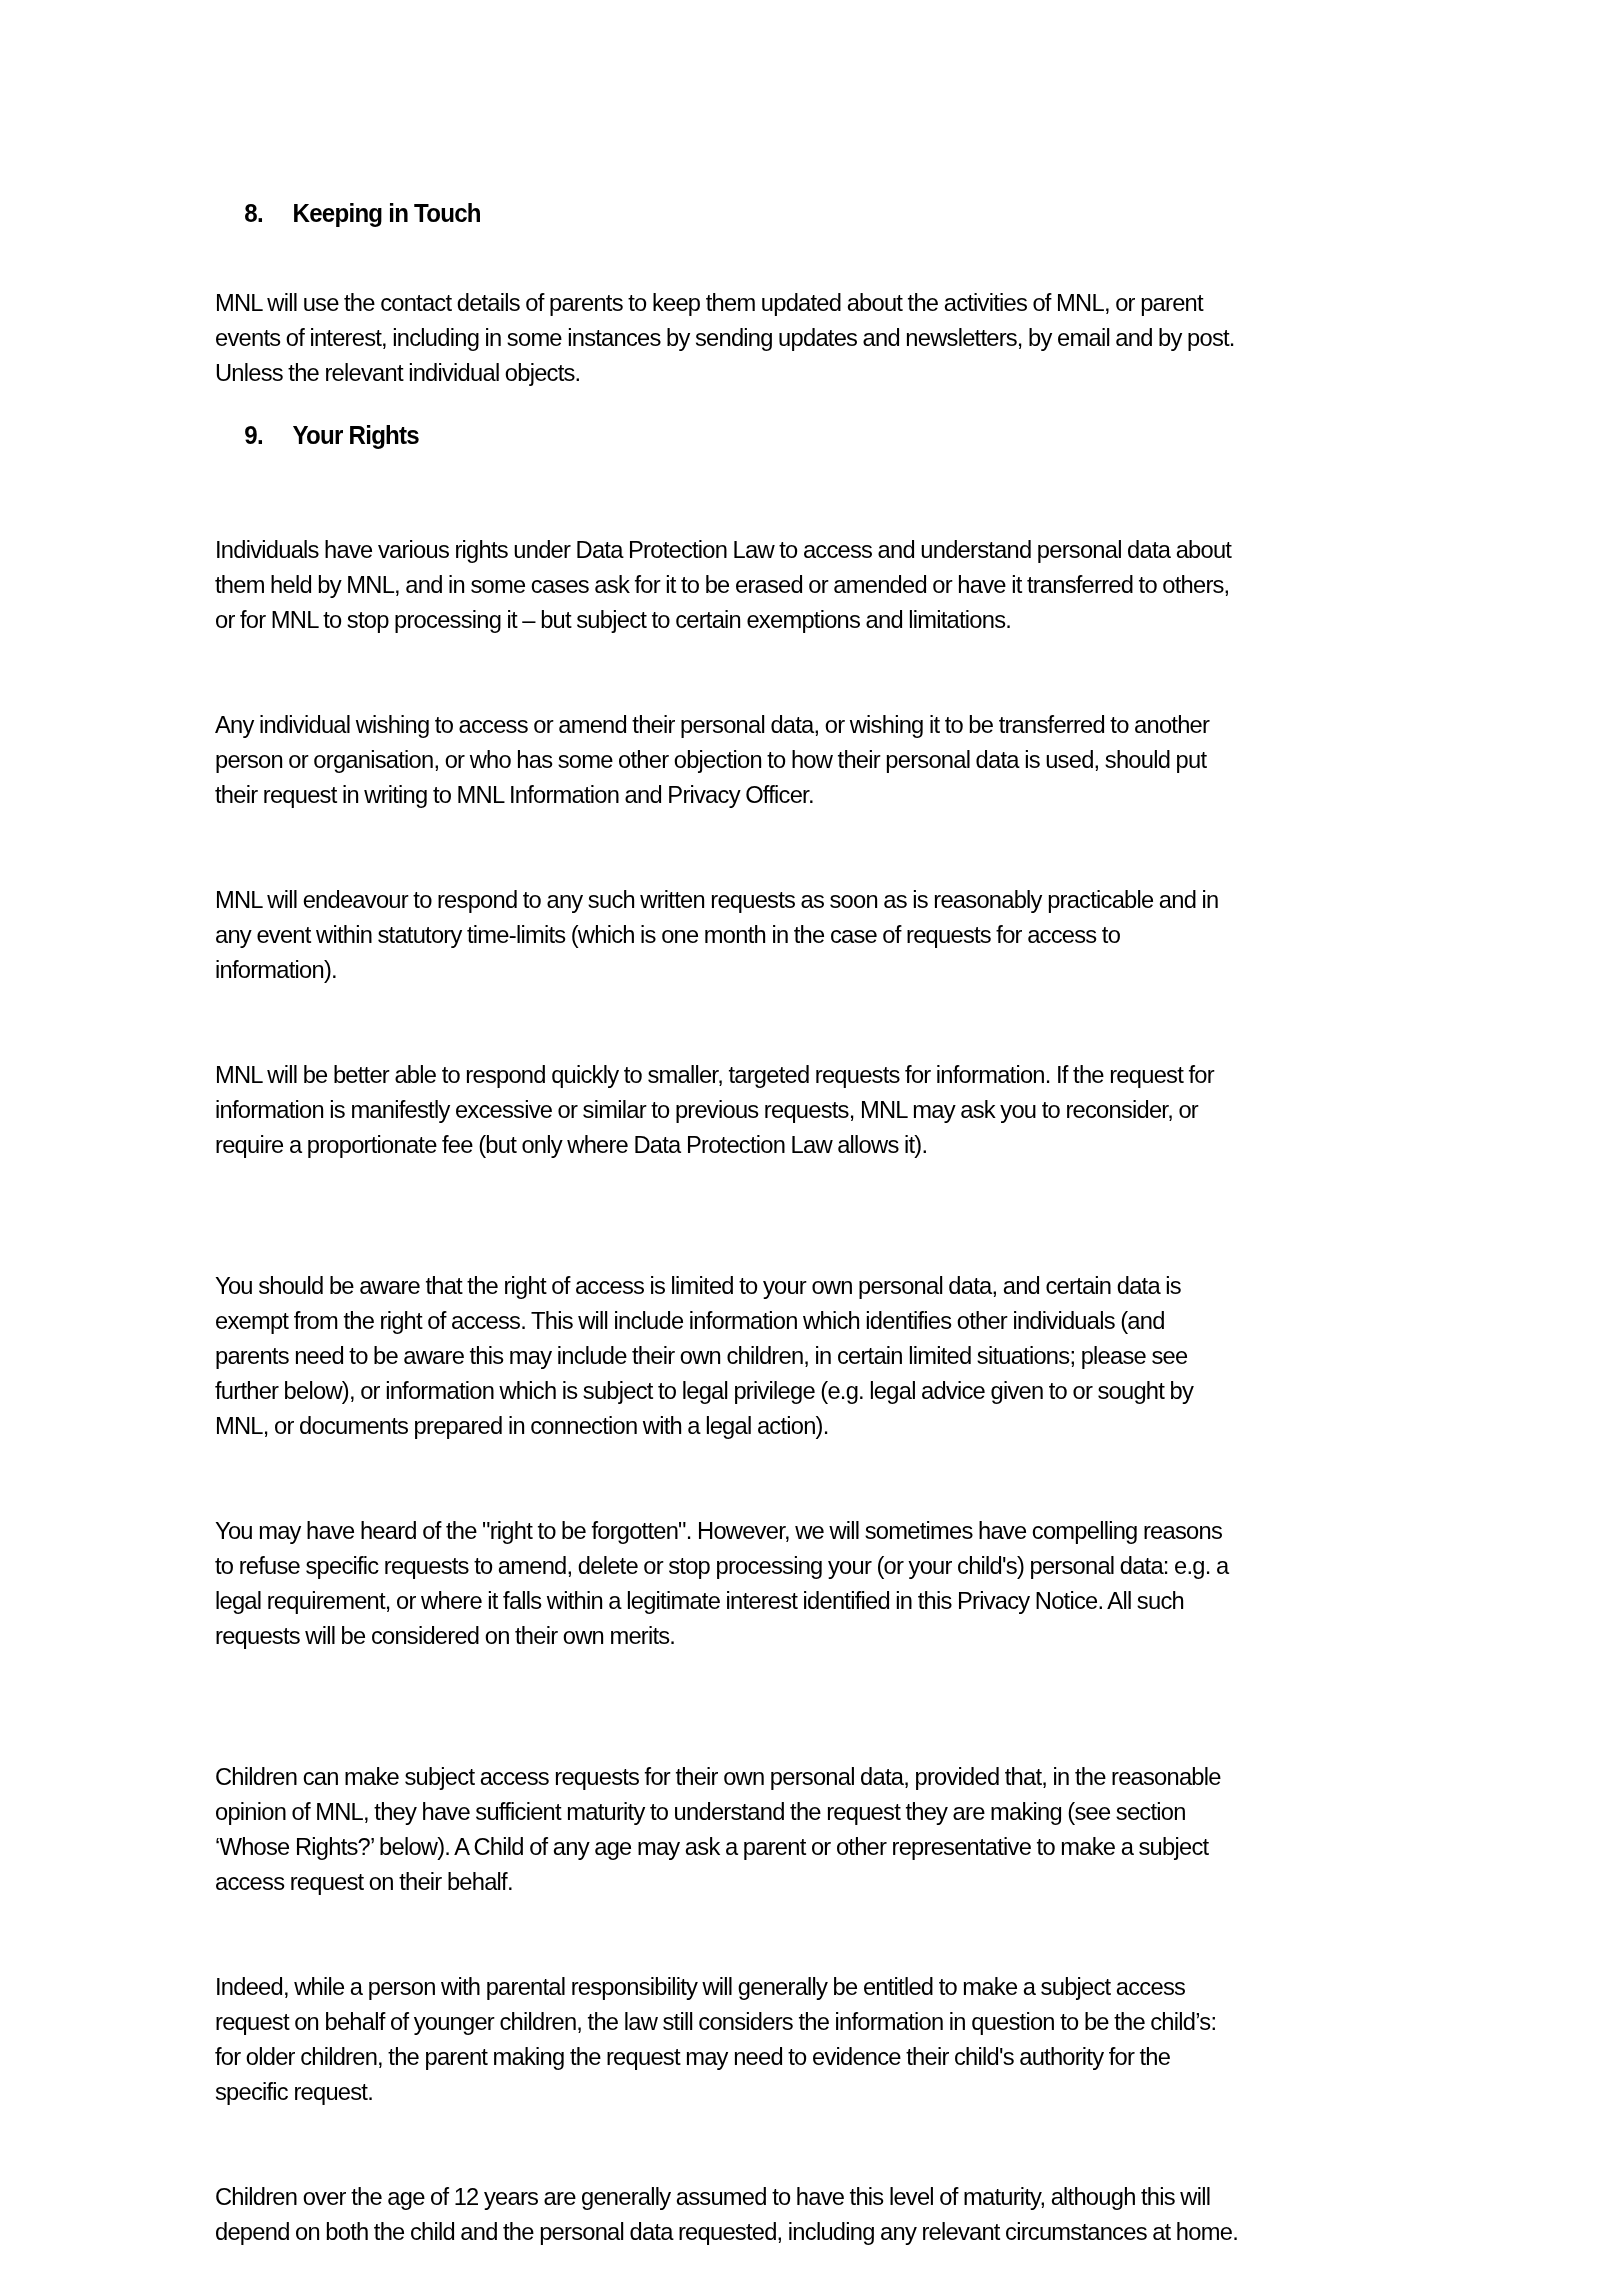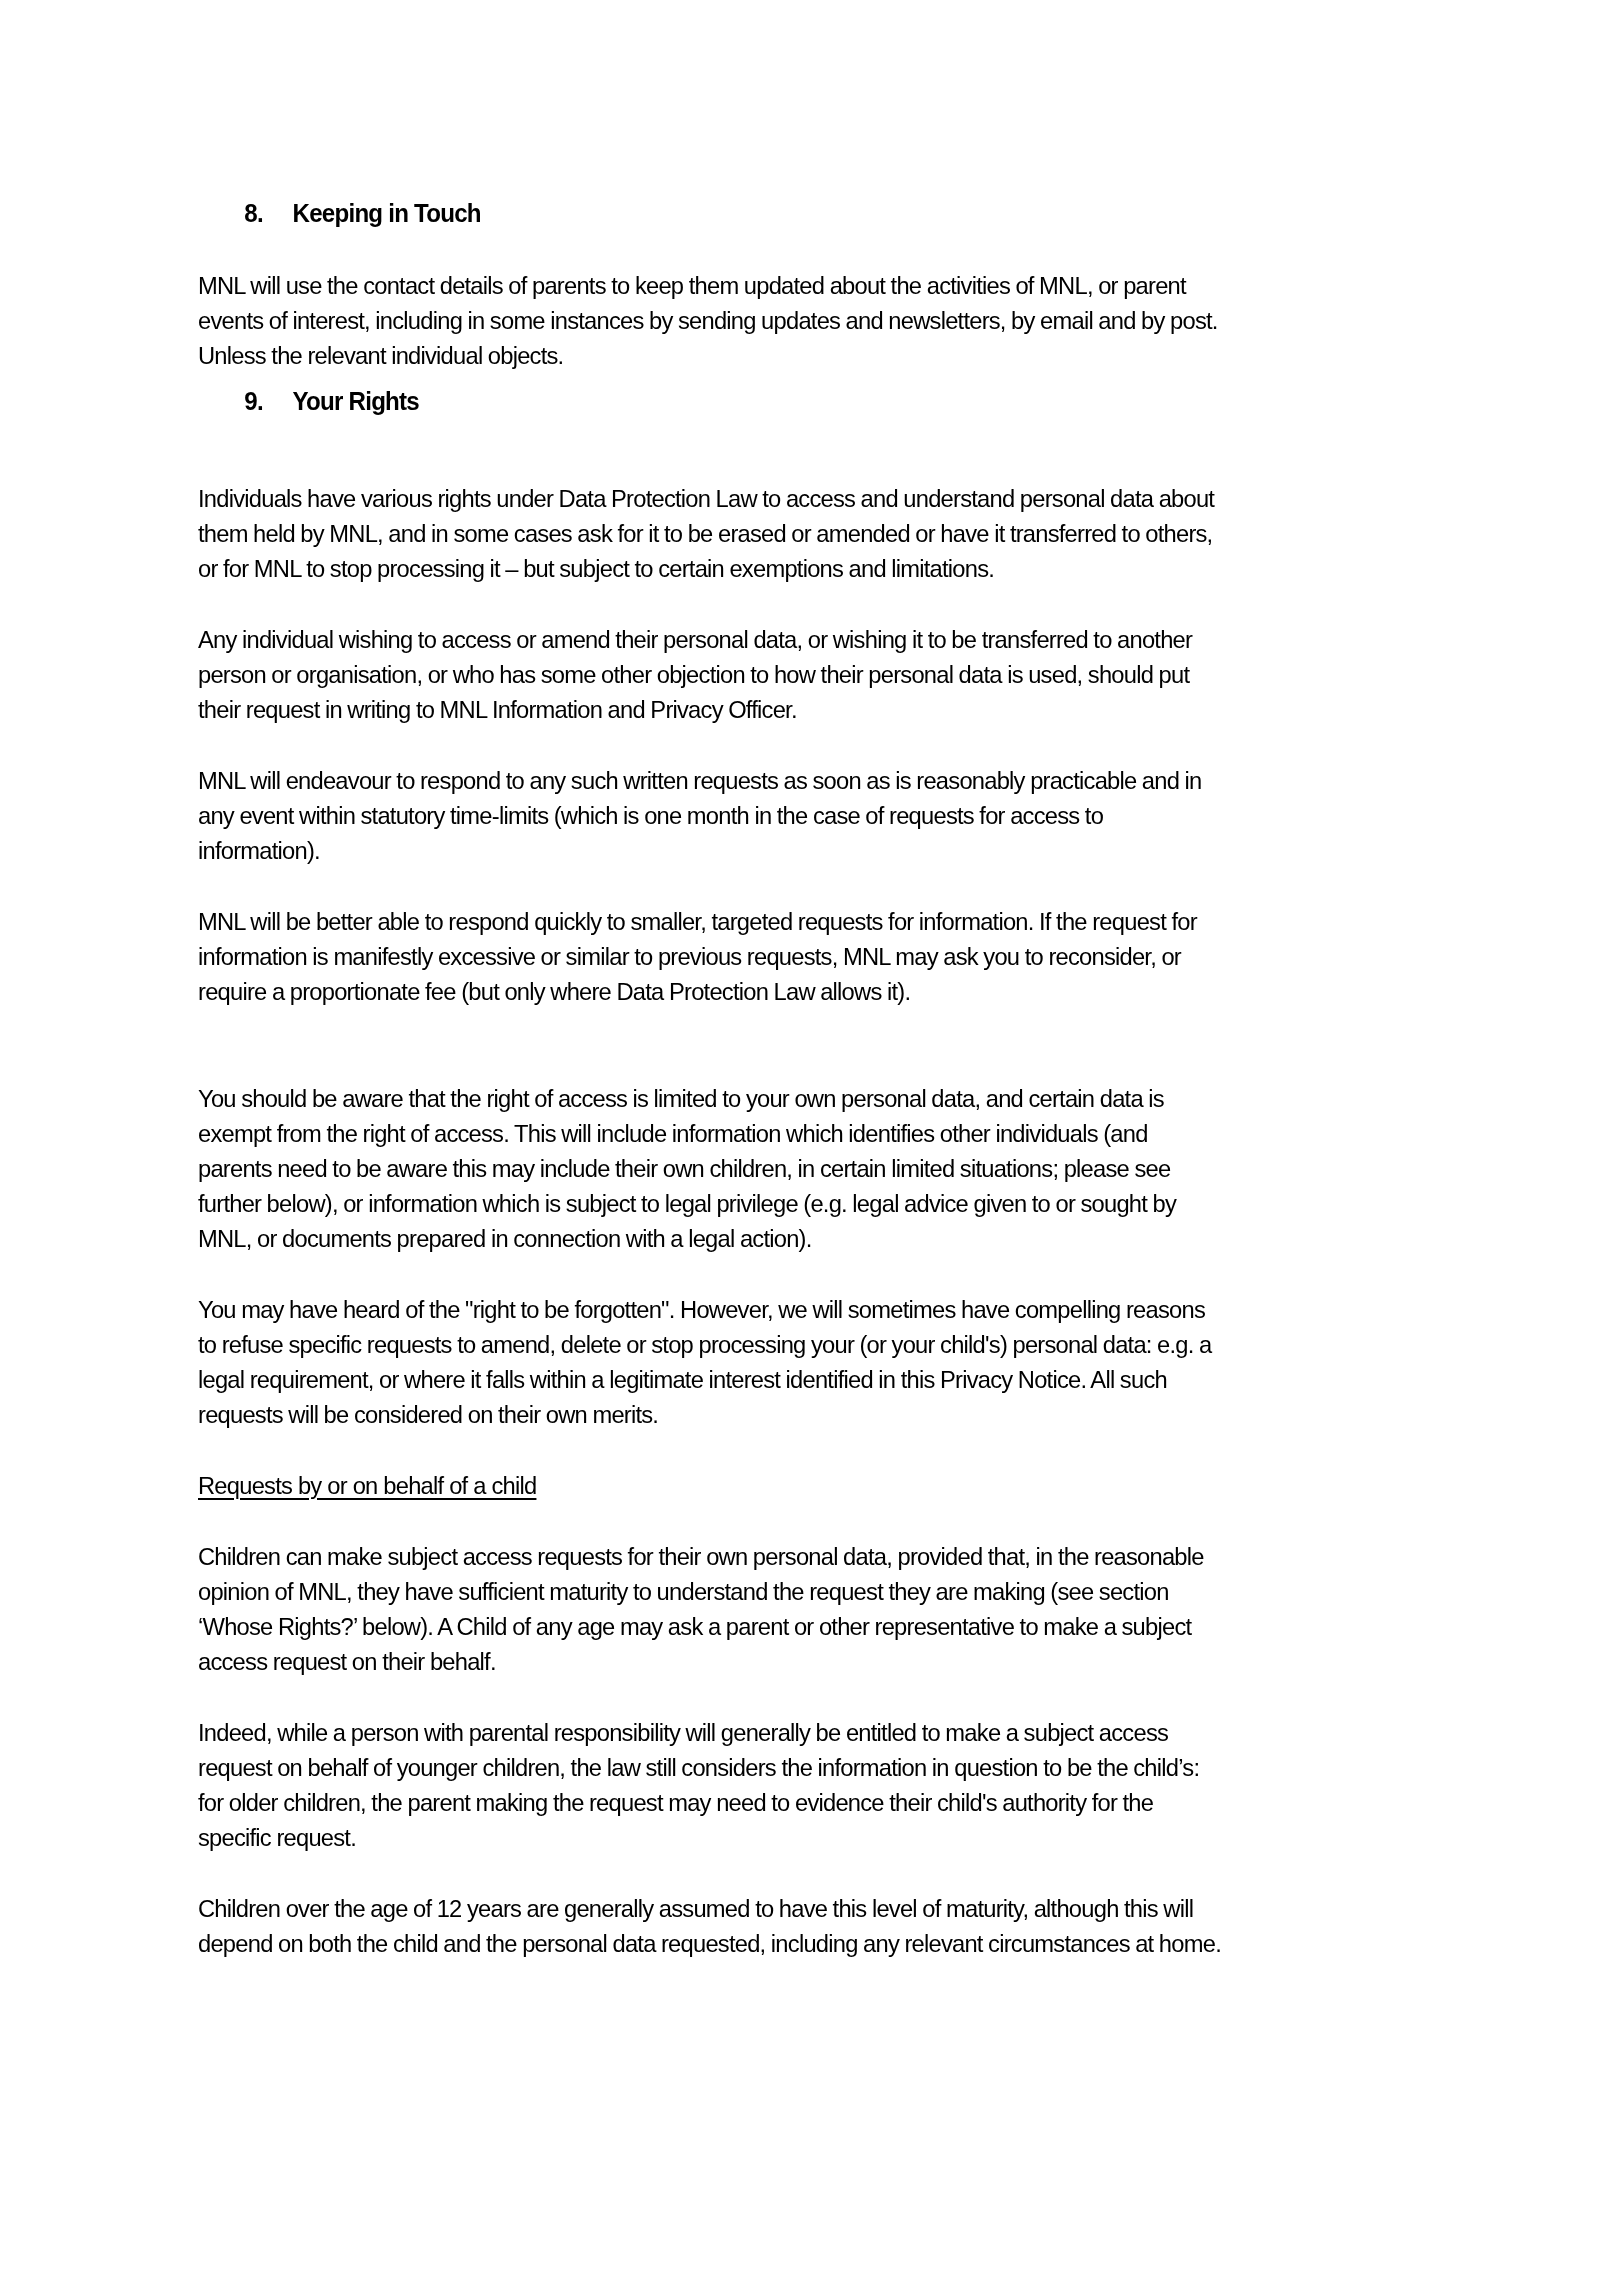--- a/index.html
+++ b/index.html
@@ -59,21 +59,21 @@
       line-height: 35px;
       letter-spacing: -0.8px;
       text-decoration: underline;
       text-underline-offset: 3.6px;
       text-decoration-thickness: 1.8px;
       margin: 0;
       transform: scaleX(0.965);
       transform-origin: left center;
       display: inline-block;
     }
-    .para { margin: 0; }
+    .para { margin: 17px; }
   </style>
 </head>
 <body>
 
 <div class="page">
   <div class="content">
 
     <div class="section-heading">
       <span class="num">8.</span>
       <span>Keeping in Touch</span>
@@ -128,21 +128,20 @@
     </div>
     <div style="height:36px"></div>
     <div class="para">
       <div class="line">You may have heard of the "right to be forgotten". However, we will sometimes have compelling reasons</div>
       <div class="line">to refuse specific requests to amend, delete or stop processing your (or your child's) personal data: e.g. a</div>
       <div class="line">legal requirement, or where it falls within a legitimate interest identified in this Privacy Notice.  All such</div>
       <div class="line">requests will be considered on their own merits.</div>
     </div>
     <div style="height:36px"></div>
 
-    <div><span class="subheading">Requests by or on behalf of a child</span></div>
     <div style="height:36px"></div>
     <div class="para">
       <div class="line">Children can make subject access requests for their own personal data, provided that, in the reasonable</div>
       <div class="line">opinion of MNL, they have sufficient maturity to understand the request they are making (see section</div>
       <div class="line">‘Whose Rights?’ below). A Child of any age may ask a parent or other representative to make a subject</div>
       <div class="line">access request on their behalf.</div>
     </div>
     <div style="height:36px"></div>
     <div class="para">
       <div class="line">Indeed, while a person with parental responsibility will generally be entitled to make a subject access</div>

